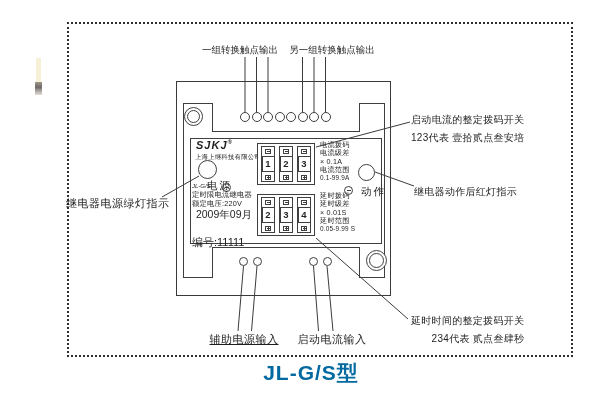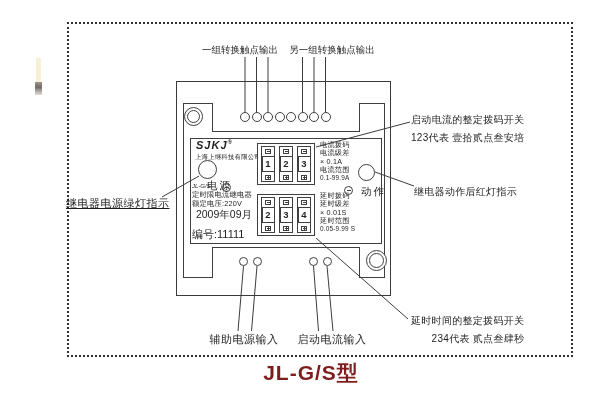--- a/index.html
+++ b/index.html
@@ -2,21 +2,21 @@
 <html><head>
 <meta charset="utf-8">
 <style>
   html,body{margin:0;padding:0;background:#fff;}
   .canvas{position:relative;width:600px;height:400px;background:#ffffff;overflow:hidden;
           font-family:"Liberation Sans","DejaVu Sans",sans-serif;color:#1f1f1f;}
   .abs{position:absolute;box-sizing:border-box;}
   
   .frame{left:67px;top:22px;width:506px;height:335px;border:2px dotted #2f2f2f;background:transparent;}
   
-  .title{left:58px;top:359px;width:506px;text-align:center;font-size:21px;font-weight:bold;letter-spacing:1px;color:#7f1d1d;}
+  .title{left:58px;top:359px;width:506px;text-align:center;font-size:21px;font-weight:bold;letter-spacing:1px;color:#0369a1;}
   
   .artifact-top{left:36px;top:58px;width:5px;height:26px;background:#f6f1d6;}
   .artifact-bot{left:35px;top:82px;width:7px;height:13px;background:linear-gradient(#8a8070,#4a4340 40%,#9a938a 70%,#d9d5cc);opacity:.8;}
   
   .rect{border:1px solid #3f3f3f;background:#fff;}
   .dev-outer{left:176px;top:81px;width:215px;height:215px;border:1.5px solid #3a3a3a;background:#fff;}
   .dev-inner{left:183px;top:103px;width:202px;height:175px;}
   .recess-top{left:212px;top:103px;width:148px;height:29px;border-top:none;}
   .recess-bot{left:212px;top:247px;width:148px;height:31px;border-bottom:none;}
   .panel{left:190px;top:138px;width:192px;height:106px;}
@@ -30,40 +30,40 @@
   
   .logo{left:196px;top:139px;font-size:11px;font-weight:bold;font-style:italic;letter-spacing:1px;}
   .logo sup{font-size:6px;}
   .company{left:195px;top:153px;font-size:6.4px;letter-spacing:.2px;white-space:nowrap;}
   .pw-label{left:207px;top:179px;font-size:10.5px;letter-spacing:2px;}
   .ac-label{left:361px;top:185px;font-size:10.5px;letter-spacing:2px;}
   .info{left:192px;top:183px;line-height:1;}
   .info .i1{font-size:6px;font-style:italic;margin-bottom:2px;}
   .info .i2,.info .i3{font-size:7.3px;margin-bottom:1.5px;letter-spacing:.2px;}
   .info .i4{font-size:10.5px;margin-top:1px;text-align:right;}
-  .info .i5{font-size:11px;margin-top:10px;}
+  .info .i5{font-size:11px;margin-top:18px;}
   
   .twblock{width:58px;height:42px;border:1px solid #3f3f3f;display:flex;justify-content:space-between;padding:2px 3px;background:#fff;}
   .tw-top{left:257px;top:143px;}
   .tw-bot{left:257px;top:194px;}
   .twcol{width:14px;border:1px solid #3f3f3f;display:flex;flex-direction:column;align-items:center;justify-content:space-between;padding:1.5px 0;box-sizing:border-box;}
   .twsq{width:6px;height:5px;border:1px solid #3f3f3f;position:relative;box-sizing:border-box;}
   .twsq.minus::after{content:"";position:absolute;left:0.5px;right:0.5px;top:1px;height:1px;background:#3f3f3f;}
   .twsq.plus::after{content:"";position:absolute;left:0.5px;right:0.5px;top:1px;height:1px;background:#3f3f3f;}
   .twsq.plus::before{content:"";position:absolute;top:0;bottom:0;left:1.5px;width:1px;background:#3f3f3f;}
   .twdigit{width:11px;height:14px;border:1px solid #3f3f3f;font-size:9.5px;font-weight:bold;text-align:center;line-height:13px;}
   
   .spec{width:64px;line-height:8.3px;font-size:7.2px;letter-spacing:.2px;white-space:nowrap;}
   .spec .small{font-size:6.4px;}
   .spec-cur{left:320px;top:141px;}
   .spec-del{left:320px;top:192px;}
   
   .ann{white-space:nowrap;}
   .ann-top{font-size:9.5px;text-align:center;}
-  .ann-left{left:66px;top:196px;font-size:11px;letter-spacing:.5px;text-decoration:underline;}
+  .ann-left{left:66px;top:196px;font-size:11px;letter-spacing:.5px;}
   .ann-big{font-size:10px;line-height:17.5px;letter-spacing:.3px;text-align:right;}
   .ann-bot{font-size:11px;text-align:center;letter-spacing:.5px;}
   svg.lines{position:absolute;left:0;top:0;pointer-events:none;}
 </style>
 </head>
 <body>
 
 <div class="canvas">
 
   <div class="abs artifact-top"></div>
@@ -174,21 +174,21 @@
   <div class="abs ann ann-left">继电器电源绿灯指示</div>
   <div class="abs ann ann-big" style="left:411px;top:111px;">
     <div>启动电流的整定拨码开关</div>
     <div>123代表 壹拾贰点叁安培</div>
   </div>
   <div class="abs ann ann-big" style="left:414px;top:183px;font-family:Liberation Serif, serif;">继电器动作后红灯指示</div>
   <div class="abs ann ann-big" style="left:411px;top:312px;">
     <div>延时时间的整定拨码开关</div>
     <div>234代表 贰点叁肆秒</div>
   </div>
-  <div class="abs ann ann-bot" style="left:194px;top:332px;width:100px;">辅助电源输入</div>
+  <div class="abs ann ann-bot" style="left:194px;top:332px;width:100px;text-decoration:underline;">辅助电源输入</div>
   <div class="abs ann ann-bot" style="left:282px;top:332px;width:100px;">启动电流输入</div>
 
   <svg class="lines" width="600" height="400">
     <g stroke="#3c3c3c" stroke-width="1" fill="none">
       <path d="M245,57 L245,112"></path>
         <path d="M256.5,57 L256.5,112"></path>
         <path d="M268,57 L268,112"></path>
       <path d="M302.5,57 L302.5,112"></path>
         <path d="M314,57 L314,112"></path>
         <path d="M325.5,57 L325.5,112"></path>

